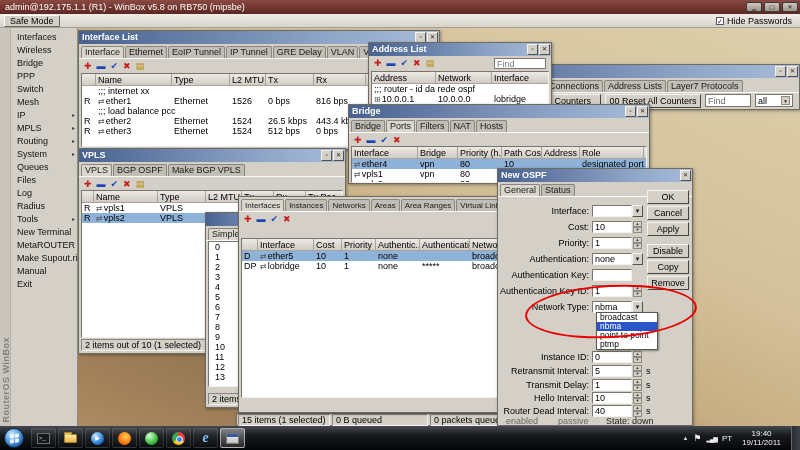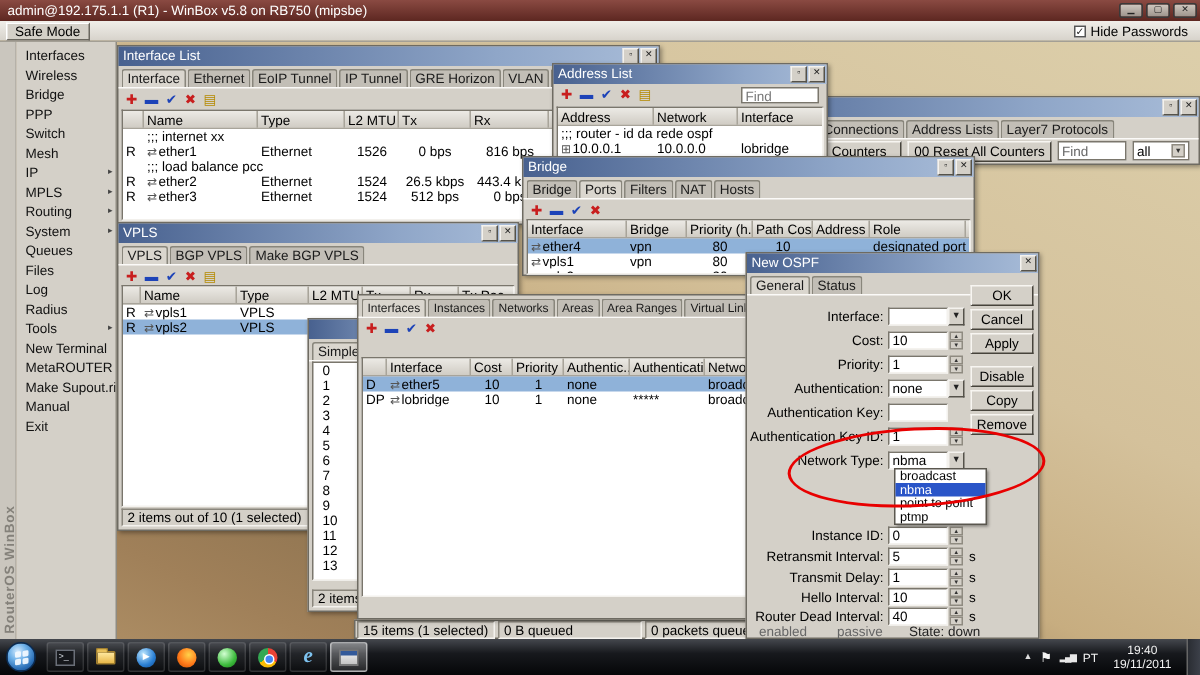--- a/index.html
+++ b/index.html
@@ -15,36 +15,36 @@
 .hidepw{position:absolute;right:8px;top:1px;height:12px;display:flex;align-items:center;gap:3px}
 .cb{width:8px;height:8px;background:#fff;border:1px solid #555;font-size:7px;line-height:7px;text-align:center;color:#222}
 .brand{position:absolute;left:0;top:28px;bottom:24px;width:11px;background:#cac6be;border-right:1px solid #b5b1a9;z-index:60}
 .brand span{position:absolute;bottom:4px;left:1px;writing-mode:vertical-rl;transform:rotate(180deg);font-size:9px;font-weight:bold;color:#84817a;letter-spacing:.5px;white-space:nowrap}
 .sidebar{position:absolute;left:11px;top:28px;width:67px;bottom:24px;background:#d4d0c8;border-right:1px solid #8f8b81;z-index:60;padding-top:3px}
 .sitem{height:13px;line-height:13px;padding-left:6px;position:relative;color:#111;white-space:nowrap;overflow:hidden}
 .sitem .arr{position:absolute;right:2px;top:0;font-size:6px;color:#444}
 
 .w{position:absolute;background:#d4d0c8;border:1px solid #6e6b62;box-shadow:1px 1px 3px rgba(0,0,0,.35)}
 .tb{height:13px;background:linear-gradient(90deg,#48618f,#8fa6c8 70%,#a8bcd8);position:relative;padding-left:3px}
-.tb .t{color:#fff;font-weight:normal;line-height:13px;font-size:9px;white-space:nowrap}
+.tb .t{color:#fff;font-weight:bold;line-height:13px;font-size:9px;white-space:nowrap}
 .tbb{position:absolute;top:1px;right:1px;display:flex;gap:1px}
 .tbx{width:11px;height:11px;background:#d4d0c8;border:1px solid;border-color:#f4f2ee #55524a #55524a #f4f2ee;font-size:6px;line-height:9px;text-align:center;color:#222}
 .tabs{display:flex;padding:2px 2px 0;height:15px;overflow:hidden;border-bottom:1px solid #fbfaf8}
 .tab{flex:0 0 auto;padding:0 3px;line-height:11px;height:13px;border:1px solid #89867c;border-bottom:none;border-radius:2px 2px 0 0;background:#c2beb6;margin-right:1px;white-space:nowrap;overflow:hidden;color:#1a1a1a}
 .tab.on{background:#dad6ce}
 .tools{display:flex;align-items:center;gap:5px;height:14px;padding:0 5px}
 .ti{font-weight:bold;font-size:9px;line-height:12px}
 .ti.add{color:#c81e1e}.ti.sub{color:#1d43b8}.ti.chk{color:#1d43b8}.ti.crs{color:#c81e1e}.ti.note{color:#b58a00}
 .grid{position:absolute;left:2px;right:2px;background:#fff;border:1px solid;border-color:#7a766c #f4f2ee #f4f2ee #7a766c;overflow:hidden}
 .thead{display:flex;height:12px;background:#d4d0c8;border-bottom:1px solid #a8a49a}
 .th{flex:0 0 auto;padding:0 2px;line-height:12px;background:linear-gradient(#eceae5,#d0ccc4);border-right:1px solid #a8a49a;white-space:nowr ap;overflow:hidden;white-space:nowrap}
 .rw{display:flex;height:10px;line-height:10px;white-space:nowrap}
 .rw.sel{background:#8fb2d9}
 .cl{flex:0 0 auto;padding:0 2px;overflow:hidden}
-.cr{text-align:center}
+.cr{text-align:left}
 .ifico{font-style:normal;font-size:8px;color:#555;margin-right:1px}
 .sb{position:absolute;left:2px;right:2px;bottom:2px;height:12px;border:1px solid;border-color:#8a867c #f4f2ee #f4f2ee #8a867c;line-height:11px;padding:0 3px;background:#d4d0c8;white-space:nowrap;overflow:hidden}
 .vs{position:absolute;top:0;right:0;width:11px;bottom:0;background:#cdc9c1;border-left:1px solid #a8a49a}
 .vs .a{height:9px;background:#d4d0c8;border:1px solid;border-color:#fff #66635b #66635b #fff;font-size:5px;text-align:center;line-height:7px;color:#333}
 .vs .thumb{margin:1px;height:22px;background:#d4d0c8;border:1px solid;border-color:#fff #66635b #66635b #fff}
 .vs .dn{position:absolute;bottom:0;left:0;right:0}
 .findbox{margin-left:auto;width:52px;height:11px;background:#fff;border:1px solid #7a766c;line-height:10px;padding:0 2px;color:#777}
 
 .fwbtn{position:absolute;height:14px;background:#d4d0c8;border:1px solid;border-color:#f7f5f1 #46433b #46433b #f7f5f1;line-height:12px;text-align:center;padding:0 2px;overflow:hidden;white-space:nowrap}
 .fwfind{position:absolute;height:13px;background:#fff;border:1px solid #7a766c;color:#666;line-height:12px;padding:0 2px}
@@ -154,21 +154,21 @@
     <div class="tbb">
         <div class="tbx">▫</div>
         <div class="tbx">✕</div>
       </div>
   </div>
   <div class="tabs">
     <div class="tab on">Interface</div>
     <div class="tab">Ethernet</div>
     <div class="tab">EoIP Tunnel</div>
     <div class="tab">IP Tunnel</div>
-    <div class="tab">GRE Horizon</div>
+    <div class="tab">GRE Delay</div>
     <div class="tab">VLAN</div>
     <div class="tab">VRRP</div>
     <div class="tab">Bonding</div>
   </div>
   <div class="tools">
     <span class="ti add">✚</span>
     <span class="ti sub">▬</span>
     <span class="ti chk">✔</span>
     <span class="ti crs">✖</span>
     <span class="ti note">▤</span>
@@ -338,21 +338,21 @@
 <div class="w" style="left:78px;top:148px;width:268px;height:206px;z-index:14">
   <div class="tb">
     <span class="t">VPLS</span>
     <div class="tbb">
         <div class="tbx">▫</div>
         <div class="tbx">✕</div>
       </div>
   </div>
   <div class="tabs">
     <div class="tab on">VPLS</div>
-    <div class="tab">BGP VPLS</div>
+    <div class="tab">BGP OSPF</div>
     <div class="tab">Make BGP VPLS</div>
   </div>
   <div class="tools">
     <span class="ti add">✚</span>
     <span class="ti sub">▬</span>
     <span class="ti chk">✔</span>
     <span class="ti crs">✖</span>
     <span class="ti note">▤</span>
   </div>
   <div class="grid" style="top:41px;height:148px">

